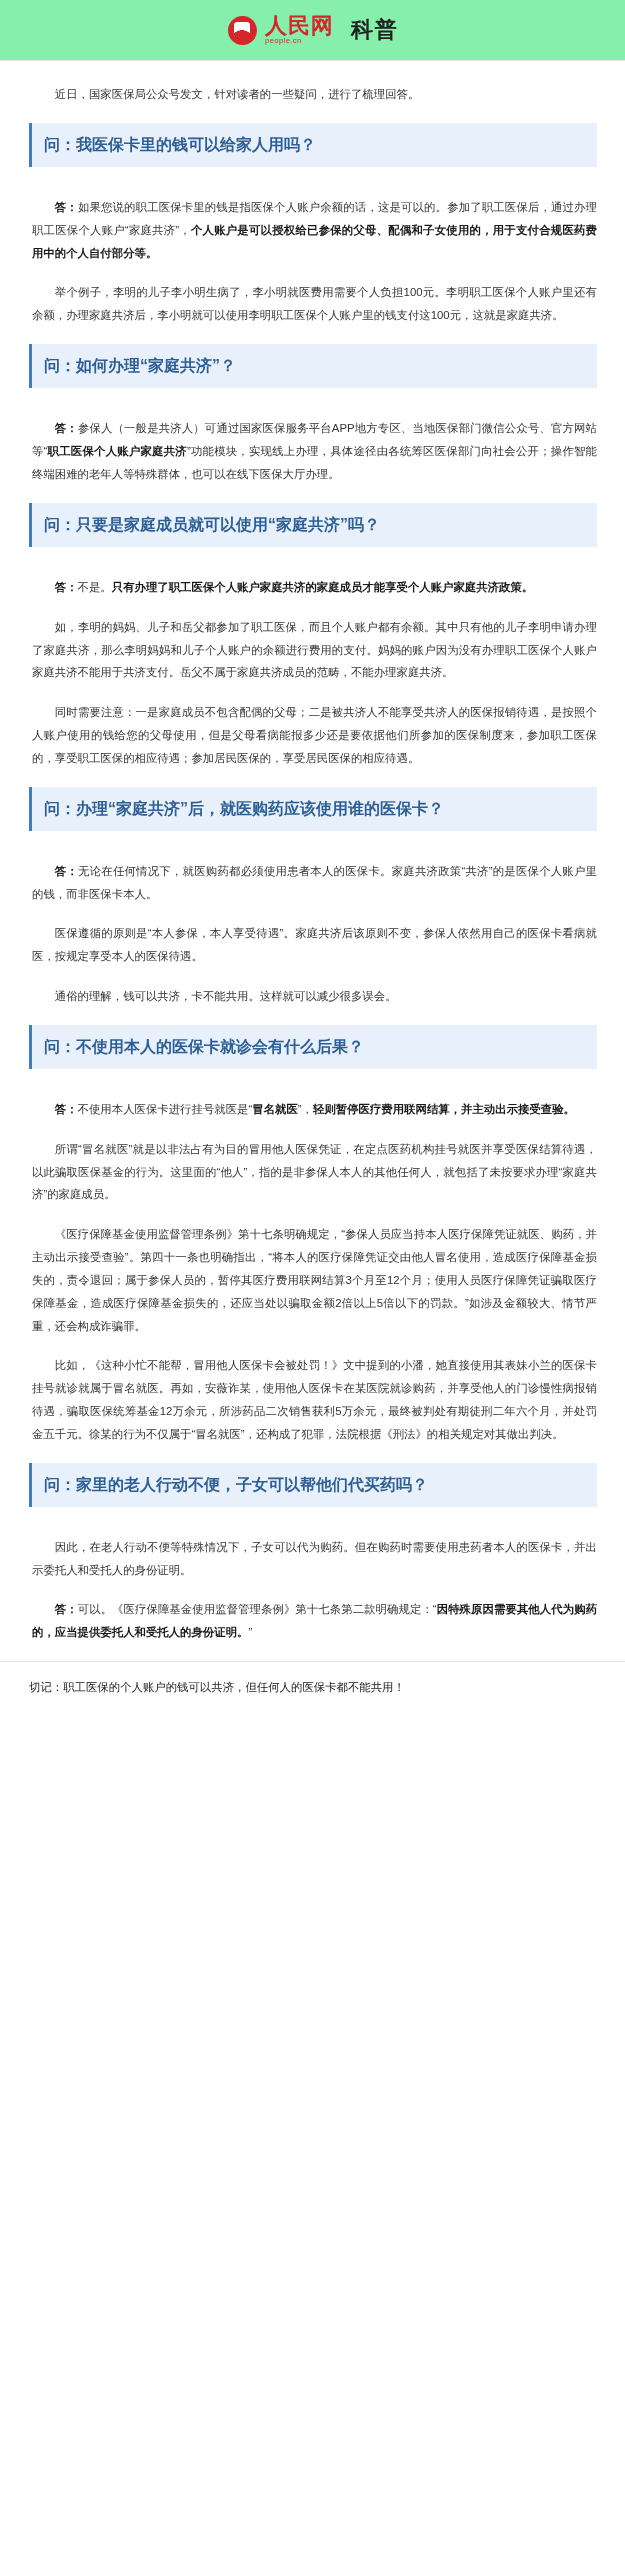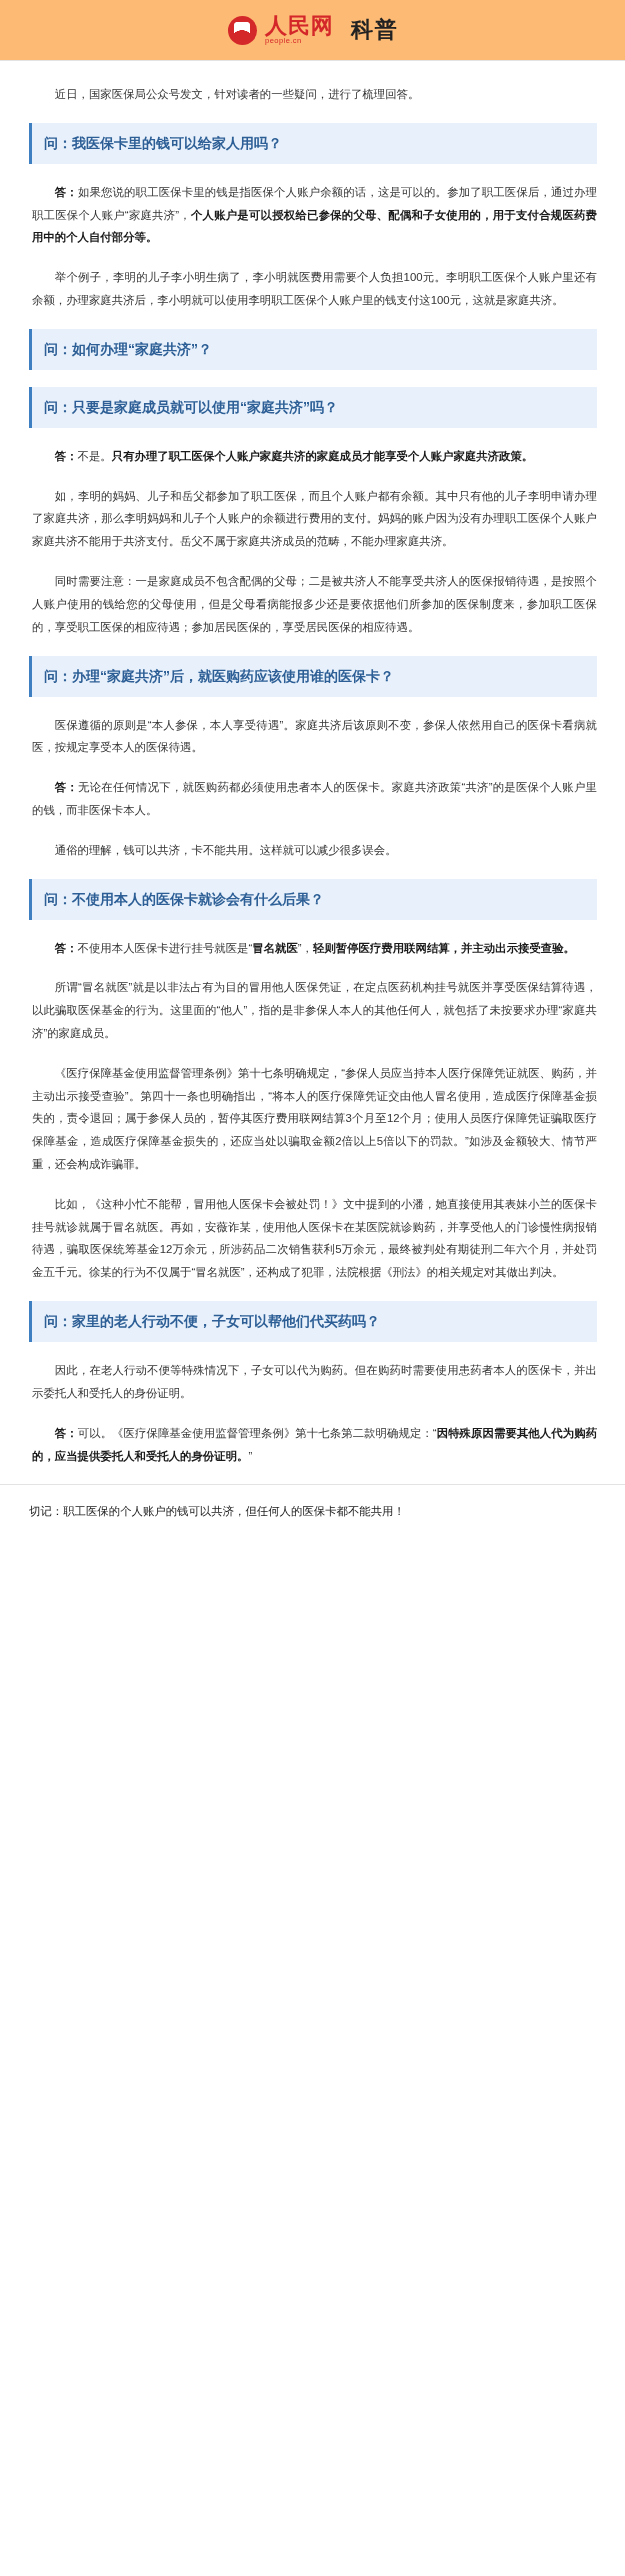--- a/index.html
+++ b/index.html
@@ -18,21 +18,21 @@
     padding-bottom: 8.5px;
   }
   
   .header {
     width: 100%;
     height: 61px;
     display: flex;
     align-items: center;
     justify-content: center;
     border-bottom: 0.8px solid #e3e3e3;
-    background: #fdba74;
+    background: #86efac;
   }
   .logo-wrap {
     display: flex;
     align-items: center;
     gap: 8.5px;
   }
   .logo-mark {
     width: 29px;
     height: 29px;
     border-radius: 50%;
@@ -87,22 +87,22 @@
     margin: 0 0 17px 3px;
     text-align: justify;
     text-indent: 2em;
   }
   p.para .b { font-weight: bold; color: #1a1a1a; }
 
   .qbar {
     background: #e8f1fb;
     border-left: 3.4px solid #3d7fc1;
     padding: 9.3px 12px;
-    margin: 0 0 17px 0;
-    font-size: 14px;
+    margin: 0 0 29px 0;
+    font-size: 16px;
     font-weight: bold;
     color: #2d5f96;
     line-height: 1.6;
   }
   .footer-note {
     border-top: 0.8px solid #e3e3e3;
     margin-top: 5.1px;
     padding: 15.2px 29px 18.6px 29px;
     font-size: 11.4px;
     font-weight: normal;
@@ -125,27 +125,28 @@
       <span class="logo-sub">科普</span>
     </div>
   </div>
 
   <div class="article" id="article-body">
       <p class="para">近日，国家医保局公众号发文，针对读者的一些疑问，进行了梳理回答。</p>
       <div class="qbar">问：我医保卡里的钱可以给家人用吗？</div>
       <p class="para"><span class="b">答：</span>如果您说的职工医保卡里的钱是指医保个人账户余额的话，这是可以的。参加了职工医保后，通过办理职工医保个人账户“家庭共济”，<span class="b">个人账户是可以授权给已参保的父母、配偶和子女使用的，用于支付合规医药费用中的个人自付部分等。</span></p>
       <p class="para">举个例子，李明的儿子李小明生病了，李小明就医费用需要个人负担100元。李明职工医保个人账户里还有余额，办理家庭共济后，李小明就可以使用李明职工医保个人账户里的钱支付这100元，这就是家庭共济。</p>
       <div class="qbar">问：如何办理“家庭共济”？</div>
+      <p class="para"><span class="b">答：</span>参保人（一般是共济人）可通过国家医保服务平台APP地方专区、当地医保部门微信公众号、官方网站等“<span class="b">职工医保个人账户家庭共济</span>”功能模块，实现线上办理，具体途径由各统筹区医保部门向社会公开；操作智能终端困难的老年人等特殊群体，也可以在线下医保大厅办理。</p>
       <div class="qbar">问：只要是家庭成员就可以使用“家庭共济”吗？</div>
       <p class="para"><span class="b">答：</span>不是。<span class="b">只有办理了职工医保个人账户家庭共济的家庭成员才能享受个人账户家庭共济政策。</span></p>
       <p class="para">如，李明的妈妈、儿子和岳父都参加了职工医保，而且个人账户都有余额。其中只有他的儿子李明申请办理了家庭共济，那么李明妈妈和儿子个人账户的余额进行费用的支付。妈妈的账户因为没有办理职工医保个人账户家庭共济不能用于共济支付。岳父不属于家庭共济成员的范畴，不能办理家庭共济。</p>
       <p class="para">同时需要注意：一是家庭成员不包含配偶的父母；二是被共济人不能享受共济人的医保报销待遇，是按照个人账户使用的钱给您的父母使用，但是父母看病能报多少还是要依据他们所参加的医保制度来，参加职工医保的，享受职工医保的相应待遇；参加居民医保的，享受居民医保的相应待遇。</p>
       <div class="qbar">问：办理“家庭共济”后，就医购药应该使用谁的医保卡？</div>
+      <p class="para"><span class="b">答：</span>无论在任何情况下，就医购药都必须使用患者本人的医保卡。家庭共济政策“共济”的是医保个人账户里的钱，而非医保卡本人。</p>
       <p class="para">医保遵循的原则是“本人参保，本人享受待遇”。家庭共济后该原则不变，参保人依然用自己的医保卡看病就医，按规定享受本人的医保待遇。</p>
-      <p class="para"><span class="b">答：</span>无论在任何情况下，就医购药都必须使用患者本人的医保卡。家庭共济政策“共济”的是医保个人账户里的钱，而非医保卡本人。</p>
       <p class="para">通俗的理解，钱可以共济，卡不能共用。这样就可以减少很多误会。</p>
       <div class="qbar">问：不使用本人的医保卡就诊会有什么后果？</div>
       <p class="para"><span class="b">答：</span>不使用本人医保卡进行挂号就医是“<span class="b">冒名就医</span>”，<span class="b">轻则暂停医疗费用联网结算，并主动出示接受查验。</span></p>
       <p class="para">所谓“冒名就医”就是以非法占有为目的冒用他人医保凭证，在定点医药机构挂号就医并享受医保结算待遇，以此骗取医保基金的行为。这里面的“他人”，指的是非参保人本人的其他任何人，就包括了未按要求办理“家庭共济”的家庭成员。</p>
       <p class="para">《医疗保障基金使用监督管理条例》第十七条明确规定，“参保人员应当持本人医疗保障凭证就医、购药，并主动出示接受查验”。第四十一条也明确指出，“将本人的医疗保障凭证交由他人冒名使用，造成医疗保障基金损失的，责令退回；属于参保人员的，暂停其医疗费用联网结算3个月至12个月；使用人员医疗保障凭证骗取医疗保障基金，造成医疗保障基金损失的，还应当处以骗取金额2倍以上5倍以下的罚款。”如涉及金额较大、情节严重，还会构成诈骗罪。</p>
       <p class="para">比如，《这种小忙不能帮，冒用他人医保卡会被处罚！》文中提到的小潘，她直接使用其表妹小兰的医保卡挂号就诊就属于冒名就医。再如，安薇诈某，使用他人医保卡在某医院就诊购药，并享受他人的门诊慢性病报销待遇，骗取医保统筹基金12万余元，所涉药品二次销售获利5万余元，最终被判处有期徒刑二年六个月，并处罚金五千元。徐某的行为不仅属于“冒名就医”，还构成了犯罪，法院根据《刑法》的相关规定对其做出判决。</p>
       <div class="qbar">问：家里的老人行动不便，子女可以帮他们代买药吗？</div>
       <p class="para">因此，在老人行动不便等特殊情况下，子女可以代为购药。但在购药时需要使用患药者本人的医保卡，并出示委托人和受托人的身份证明。</p>
       <p class="para"><span class="b">答：</span>可以。《医疗保障基金使用监督管理条例》第十七条第二款明确规定：“<span class="b">因特殊原因需要其他人代为购药的，应当提供委托人和受托人的身份证明。</span>”</p>
     </div>

